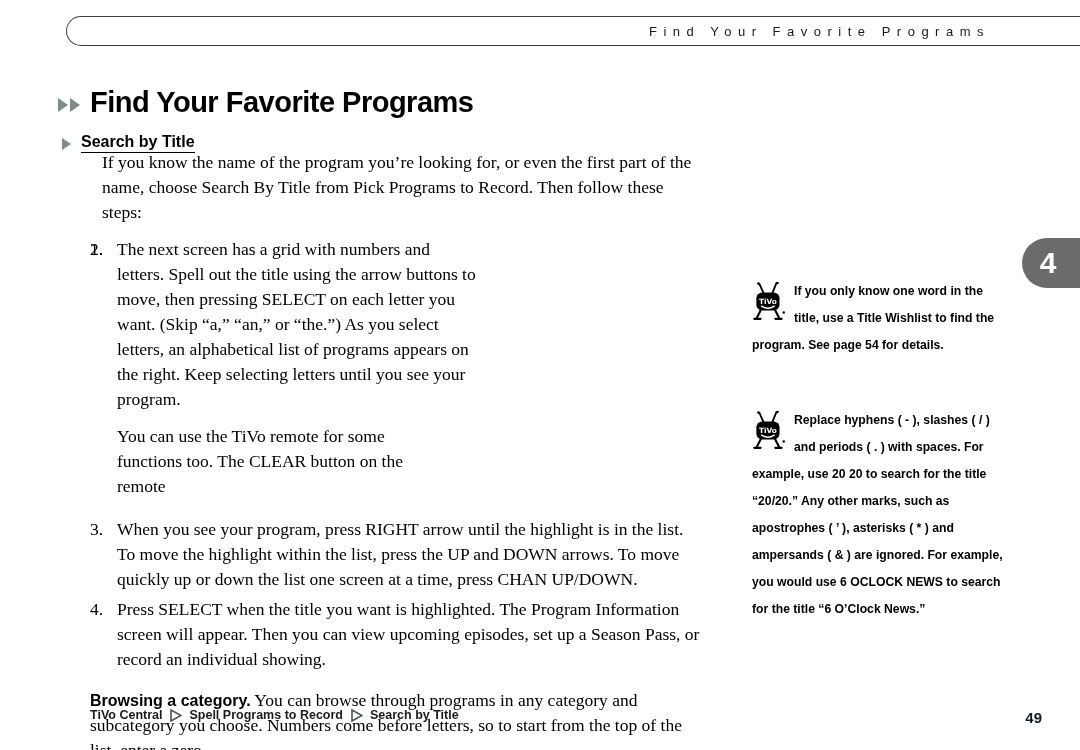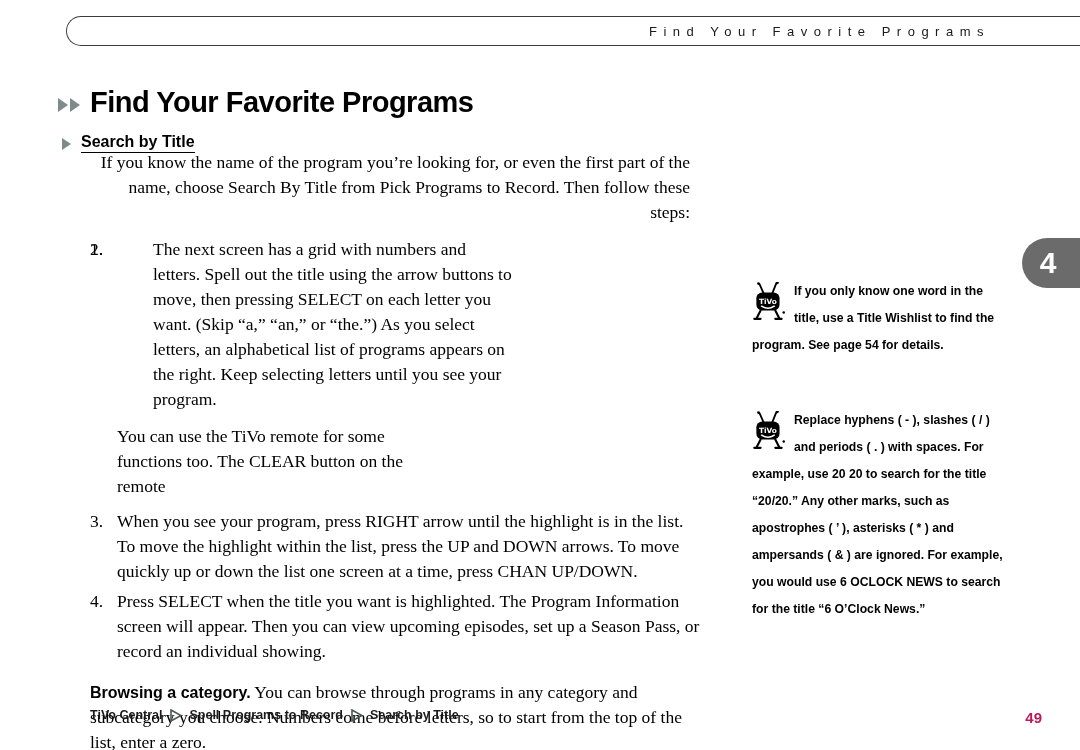--- a/index.html
+++ b/index.html
@@ -125,22 +125,21 @@
   
   .body-col {
     position: absolute;
     left: 90px;
     top: 150px;
     width: 610px;
   }
   .para {
     font-size: 17.5px;
     line-height: 25px;
-    margin: 0 0 12px 0;
-    text-align: right;
+    margin: 0 0 12px 12px;
   }
   .para.narrow { width: 600px; }
 
   ol.steps {
     list-style: none;
     margin: 0;
     padding: 0;
   }
   ol.steps > li {
     position: relative;
@@ -155,21 +154,21 @@
     top: 0;
     font-size: 17.5px;
   }
   .step-narrow { width: 360px; }
   .step-mid { width: 580px; }
   .substep {
     padding-left: 27px;
     font-size: 17.5px;
     line-height: 25px;
     margin-top: 12px;
-    margin-bottom: 10px;
+    margin-bottom: 18px;
   }
   .substep .wrap-narrow { display: block; width: 300px; }
 
   .browsing {
     margin-top: 16px;
     font-size: 17.5px;
     line-height: 25px;
     width: 605px;
   }
   .browsing b {
@@ -220,21 +219,21 @@
     position: relative;
     top: 1px;
   }
   .page-num {
     position: absolute;
     right: 38px;
     bottom: 24px;
     font-family: "Liberation Sans", sans-serif;
     font-weight: bold;
     font-size: 15px;
-    color: #be185d;
+    color: #0f172a;
   }
 </style>
 </head>
 <body>
 
 <div class="header-bar">
   <div class="header-bar-text">Find Your Favorite Programs</div>
 </div>
 
 <div class="chapter-tab">
@@ -259,21 +258,21 @@
   <p class="para narrow">If you know the name of the program you’re looking for, or even the first part of the name, choose Search By Title from Pick Programs to Record. Then follow these steps:</p>
 
   <ol class="steps">
 
     <li>
       <span class="num">1.</span>
     </li>
 
     <li>
       <span class="num">2.</span>
-      <span class="step-narrow" style="display:block;width:360px;margin-left:36px;">The next screen has a grid with numbers and letters. Spell out the title using the arrow buttons to move, then pressing SELECT on each letter you want. (Skip “a,” “an,” or “the.”) As you select letters, an alphabetical list of programs appears on the right. Keep selecting letters until you see your program.</span>
+      <span class="step-narrow" style="display:block;width:360px;">The next screen has a grid with numbers and letters. Spell out the title using the arrow buttons to move, then pressing SELECT on each letter you want. (Skip “a,” “an,” or “the.”) As you select letters, an alphabetical list of programs appears on the right. Keep selecting letters until you see your program.</span>
     </li>
 
     <div class="substep">
       <span class="wrap-narrow">You can use the TiVo remote for some functions too. The CLEAR button on the remote</span>
     </div>
 
     <li>
       <span class="num">3.</span>
       <span class="step-mid">When you see your program, press RIGHT arrow until the highlight is in the list. To move the highlight within the list, press the UP and DOWN arrows. To move quickly up or down the list one screen at a time, press CHAN UP/DOWN.</span>
     </li>

